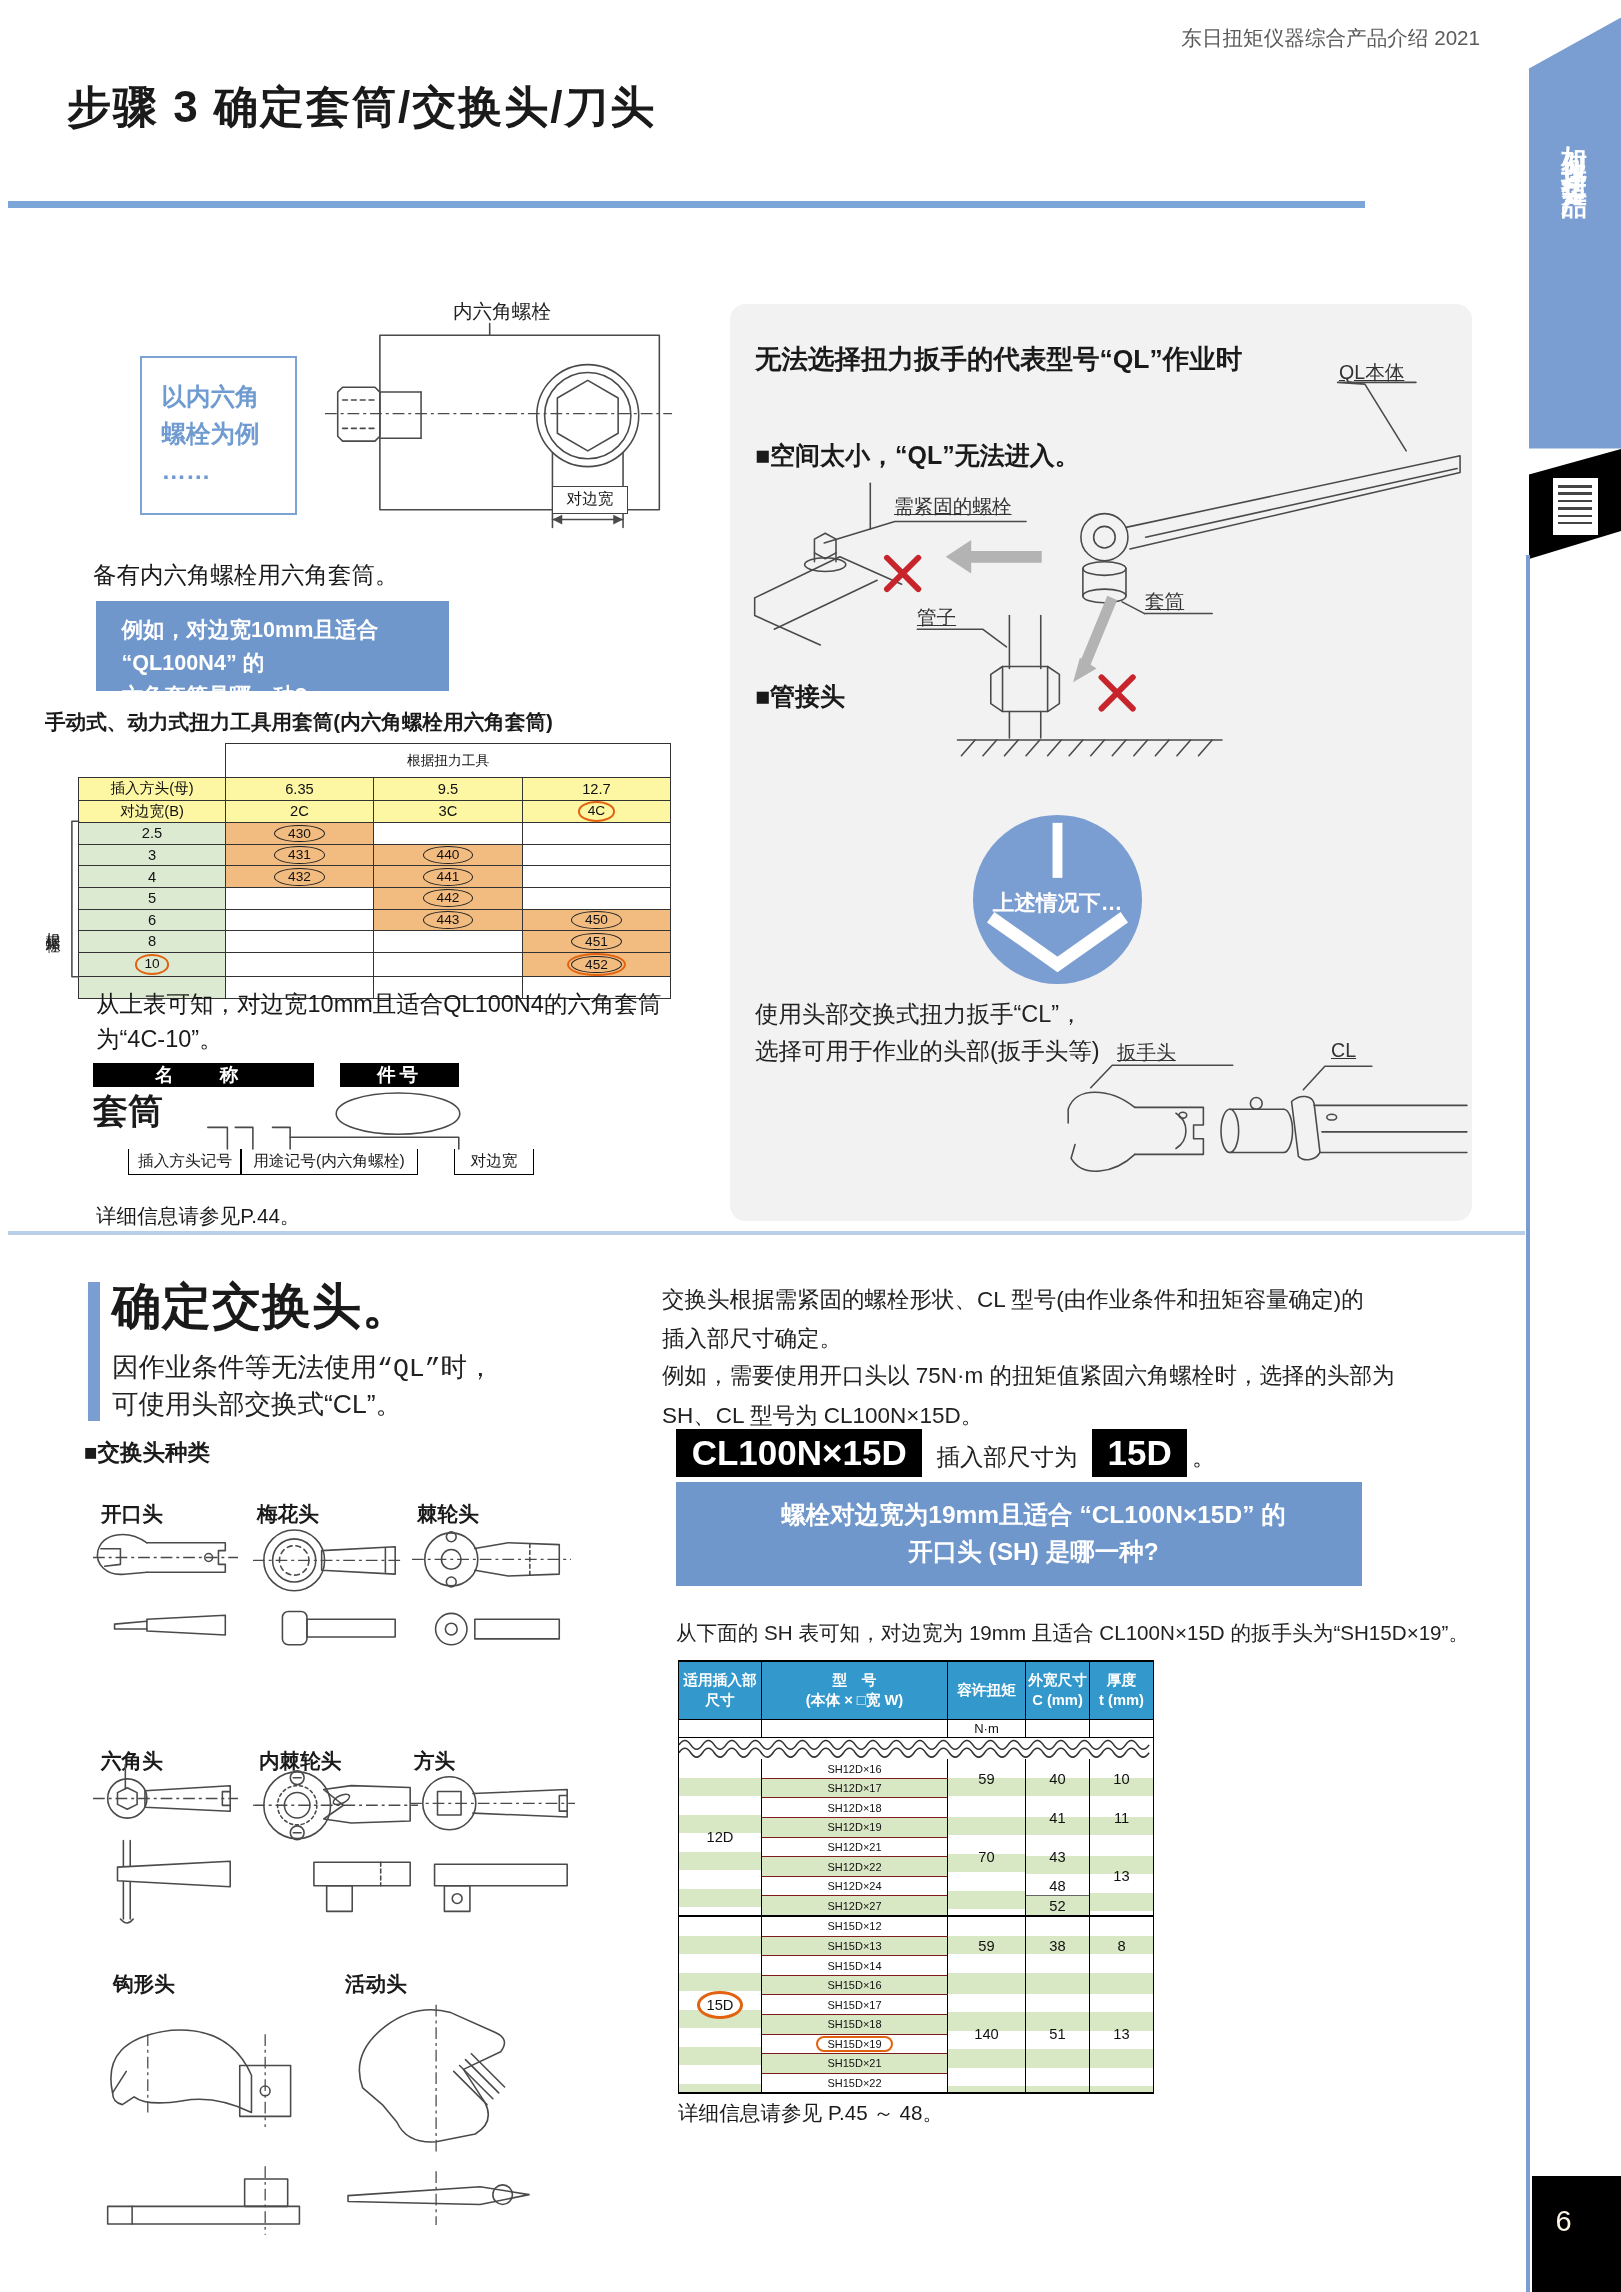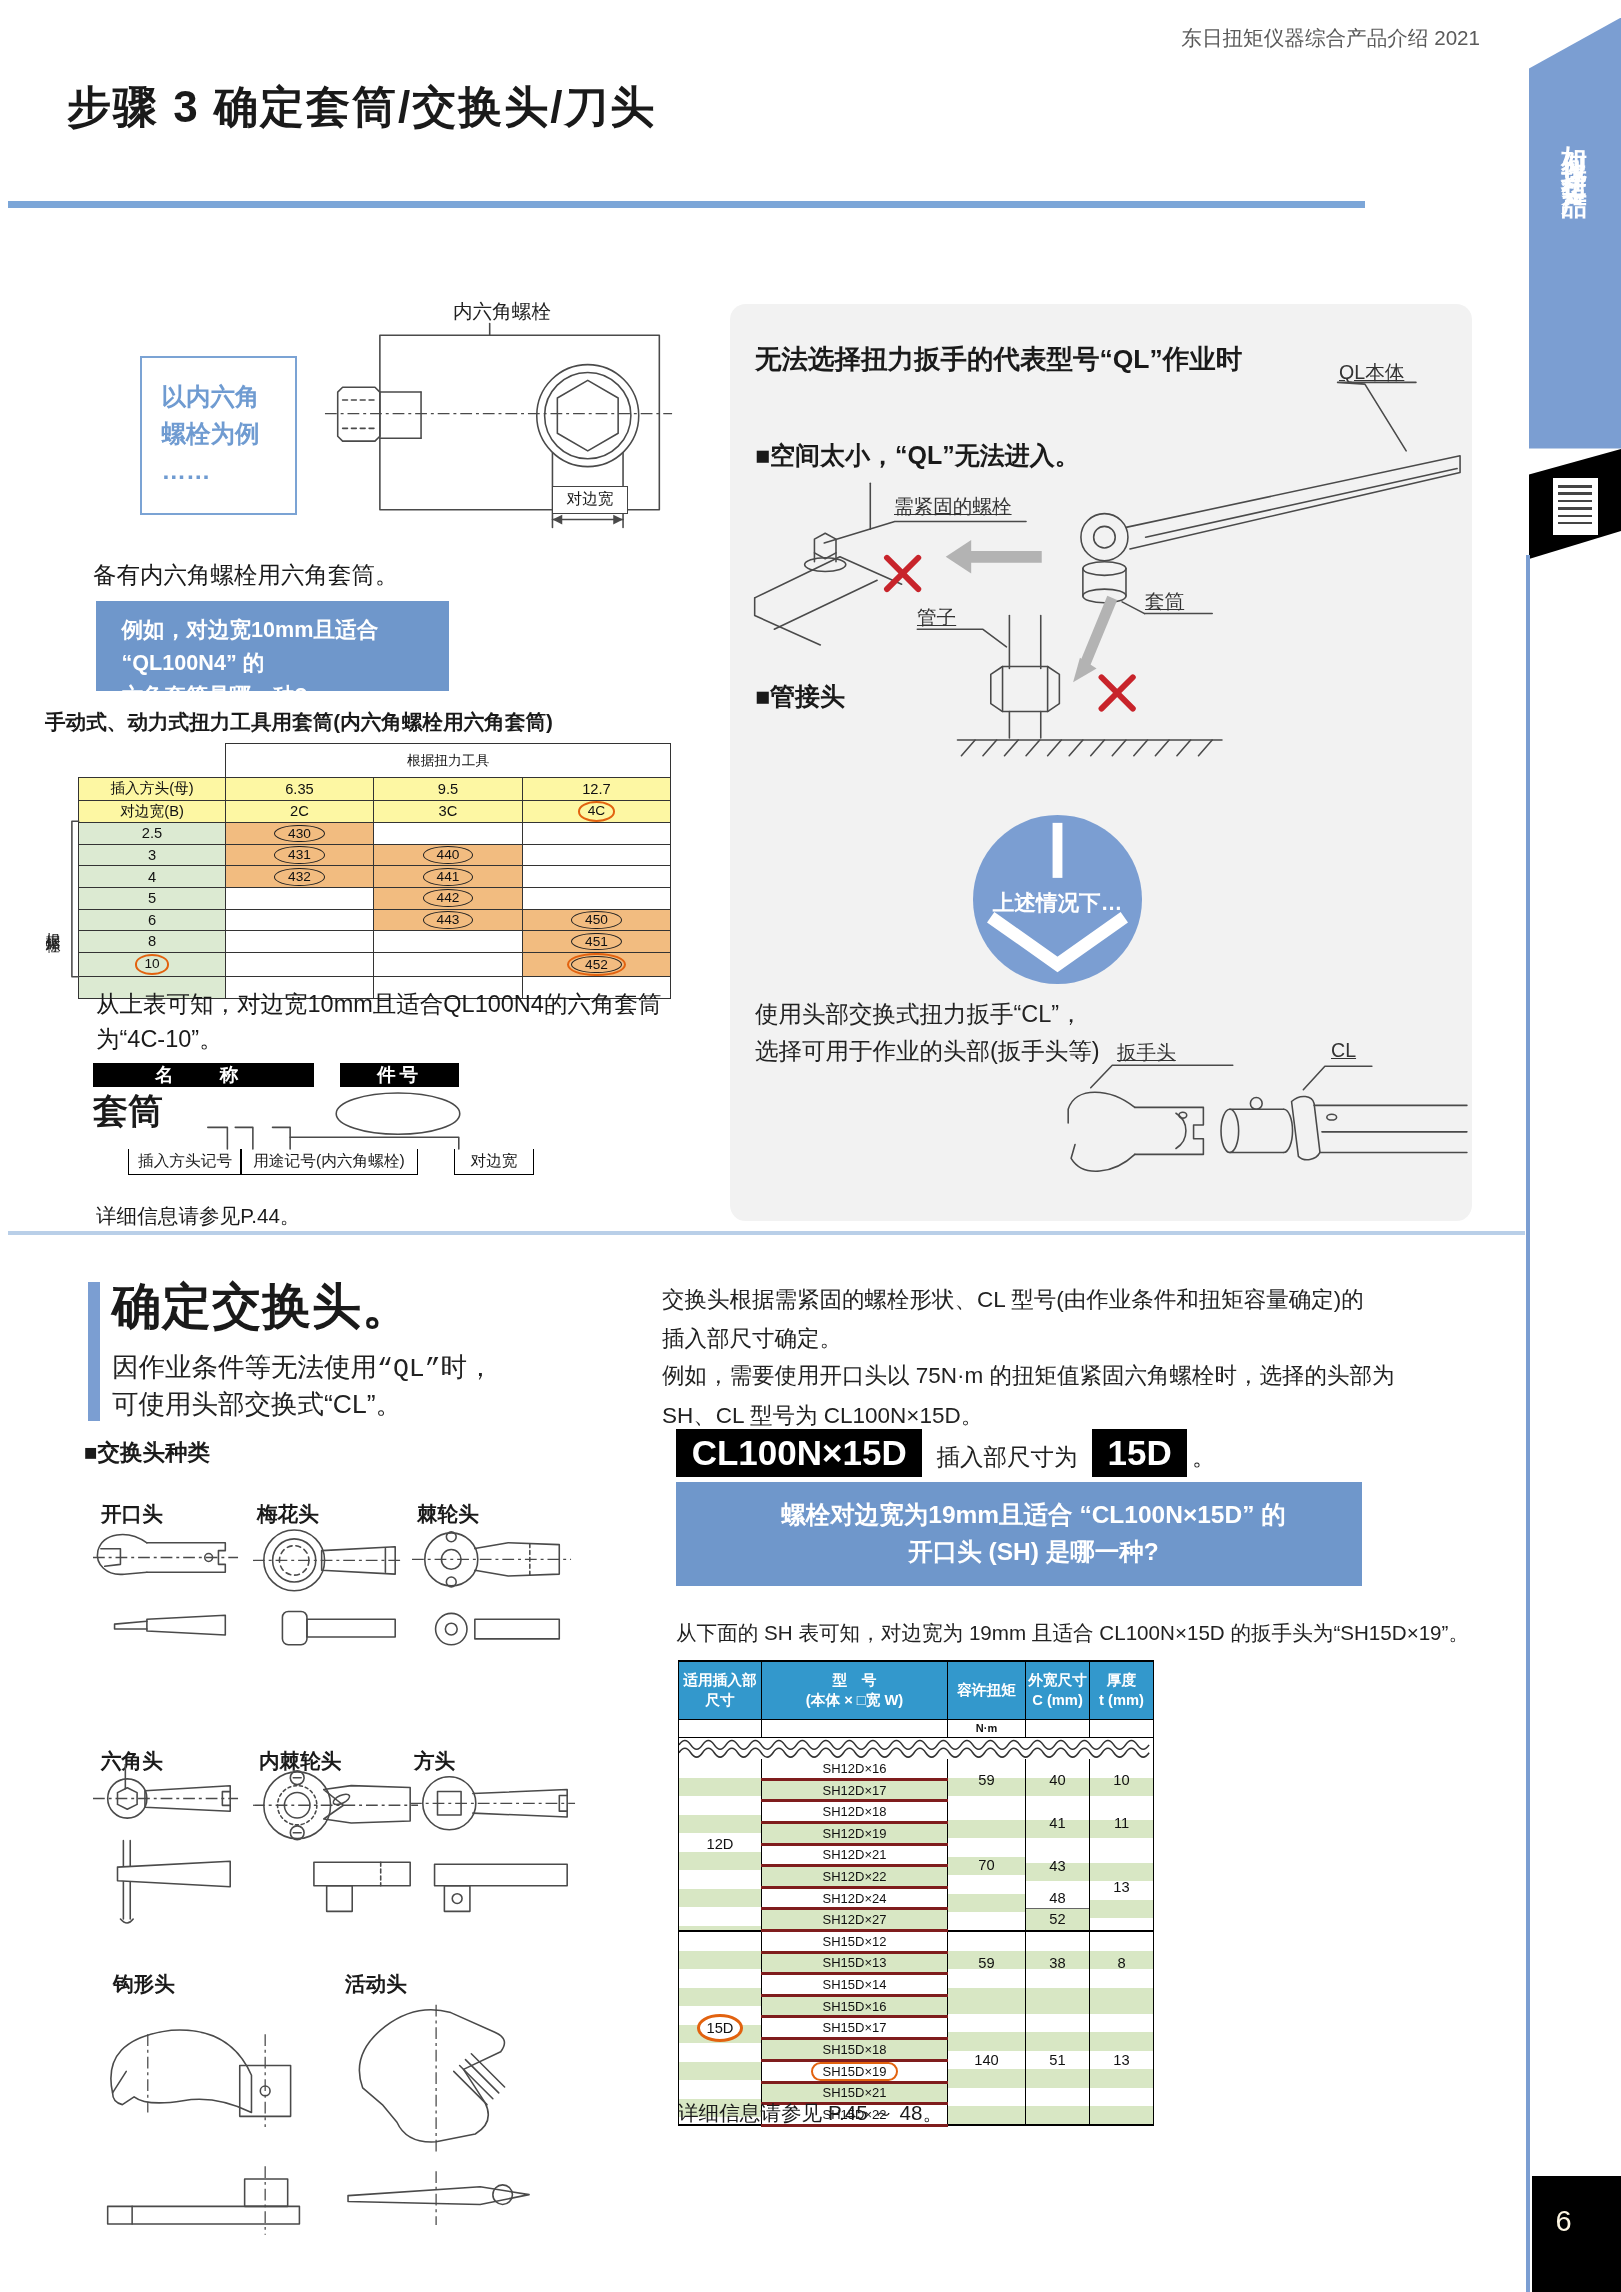--- a/index.html
+++ b/index.html
@@ -47,23 +47,23 @@
   
   .para{font-size:22.5px;color:#222;white-space:nowrap;}
   .badge{background:#000;color:#fff;font-size:35px;font-weight:bold;padding:3.9px 15.7px;display:inline-block;}
   .badgemid{font-size:23.5px;color:#222;}
   .qbox2{background:#6f97cb;color:#fff;font-weight:bold;font-size:24.5px;line-height:37px;}
   .shnote{font-size:20.6px;color:#222;white-space:nowrap;}
   
   .sh{border-collapse:collapse;table-layout:fixed;border:1px solid #000;border-top:2.9px solid #000;border-bottom:2.9px solid #000;}
   .sh th,.sh td{border-left:1px solid #000;border-right:1px solid #000;padding:0;text-align:center;color:#111;}
   .sh thead th{background:#3398cc;color:#fff;font-size:14.7px;font-weight:bold;height:57px;border-bottom:1px solid #000;line-height:19.6px;}
-  .sh .unit td{height:16.7px;font-size:11px;border-bottom:1px solid #000;background:#fff;font-weight:bold;}
+  .sh .unit td{height:16.7px;font-size:13px;border-bottom:1px solid #000;background:#fff;}
   .sh .wavyrow td{height:21.6px;background:#fff;}
-  .sh td.m{border-bottom:3px solid #7f1d1d;height:18.6px;font-size:13px;margin-top:24px;}
+  .sh td.m{border-bottom:1px solid #7f1d1d;height:18.6px;font-size:11px;margin-top:24px;}
   .sh .cw{background:#fff;} .sh .cg{background:#d8e7c4;}
   .sh .stripe-w{background:repeating-linear-gradient(to bottom,#fff 0 18.6px,#d8e7c4 18.6px 37px);font-size:14.7px;}
   .sh .stripe-g{background:repeating-linear-gradient(to bottom,#d8e7c4 0 18.6px,#fff 18.6px 37px);font-size:14.7px;}
   .sh tr.gsep td{border-top:2.9px solid #000;}
   .sh .sizecell{font-size:14.7px;}
   .c15{display:inline-block;border:3.9px solid #e2620f;border-radius:50%;padding:2.9px 6.9px;background:#fff;font-size:14.7px;}
   .hl19{display:inline-block;border:2.9px solid #e2620f;border-radius:12.7px;padding:0 9.8px;background:#fff;}
   
   .tab{background:#7b9ed2;}
   .tabtext{writing-mode:vertical-rl;text-orientation:upright;color:#fff;font-size:25.5px;letter-spacing:6.9px;font-weight:bold;}

